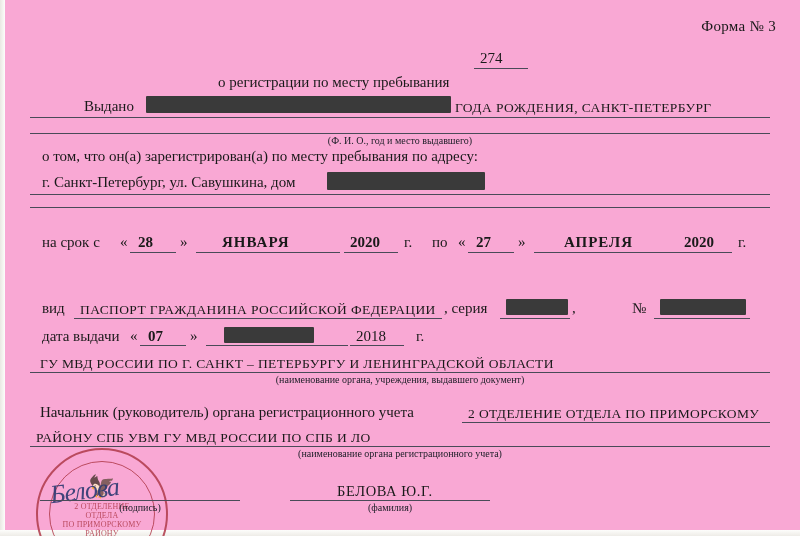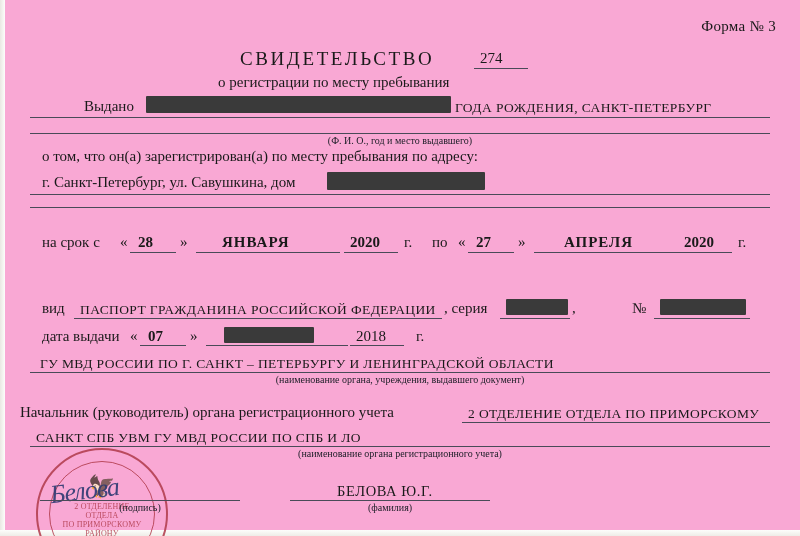--- a/index.html
+++ b/index.html
@@ -151,21 +151,20 @@
 </head>
 <body>
 
 <div id="doc">
 
   <div class="edge-left"></div>
   <div class="edge-bottom"></div>
 
   <div class="form-no">Форма № 3</div>
 
-  <div class="title-main">СВИДЕТЕЛЬСТВО</div>
   <div class="num-val">274</div>
   <div class="rule" style="left:474px; top:68px; width:54px;"></div>
   <div class="title-sub">о регистрации по месту пребывания</div>
 
   <div class="lbl" style="left:84px; top:98px;">Выдано</div>
   <div class="abs redact" style="left:146px; top:96px; width:305px; height:17px;"></div>
   <div class="lbl mono-caps" style="left:455px; top:100px;">ГОДА РОЖДЕНИЯ, САНКТ-ПЕТЕРБУРГ</div>
   <div class="rule" style="left:30px; top:117px; width:740px;"></div>
 
   <div class="small-caption abs" style="left:300px; top:135px; width:200px;">(Ф. И. О., год и место выдавшего)</div>
@@ -220,24 +219,24 @@
   <div class="abs redact" style="left:224px; top:327px; width:90px; height:16px;"></div>
   <div class="rule" style="left:206px; top:345px; width:142px;"></div>
   <div class="lbl" style="left:356px; top:328px;">2018</div>
   <div class="rule" style="left:350px; top:345px; width:54px;"></div>
   <div class="lbl" style="left:416px; top:328px;">г.</div>
 
   <div class="lbl mono-caps" style="left:40px; top:356px;">ГУ  МВД  РОССИИ  ПО  Г. САНКТ – ПЕТЕРБУРГУ  И  ЛЕНИНГРАДСКОЙ ОБЛАСТИ</div>
   <div class="rule" style="left:30px; top:372px; width:740px;"></div>
   <div class="small-caption abs" style="left:240px; top:374px; width:320px;">(наименование органа, учреждения, выдавшего документ)</div>
 
-  <div class="lbl" style="left:20px; top:404px;">Начальник (руководитель) органа регистрационного учета</div>
+  <div class="lbl" style="left:40px; top:404px;">Начальник (руководитель) органа регистрационного учета</div>
   <div class="lbl mono-caps" style="left:468px; top:406px;">2 ОТДЕЛЕНИЕ ОТДЕЛА  ПО ПРИМОРСКОМУ</div>
   <div class="rule" style="left:462px; top:422px; width:308px;"></div>
-  <div class="lbl mono-caps" style="left:36px; top:430px;">САНКТ СПБ УВМ  ГУ  МВД  РОССИИ  ПО СПБ  И  ЛО</div>
+  <div class="lbl mono-caps" style="left:36px; top:430px;">РАЙОНУ СПБ УВМ  ГУ  МВД  РОССИИ  ПО СПБ  И  ЛО</div>
   <div class="rule" style="left:30px; top:446px; width:740px;"></div>
   <div class="small-caption abs" style="left:260px; top:448px; width:280px;">(наименование органа регистрационного учета)</div>
 
   <div class="stamp">
     <div class="stamp-eagle">🦅</div>
     <div class="stamp-text">2 ОТДЕЛЕНИЕ<br>ОТДЕЛА<br>ПО ПРИМОРСКОМУ<br>РАЙОНУ</div>
 
   </div>
 
   <div class="signature">Белова</div>

